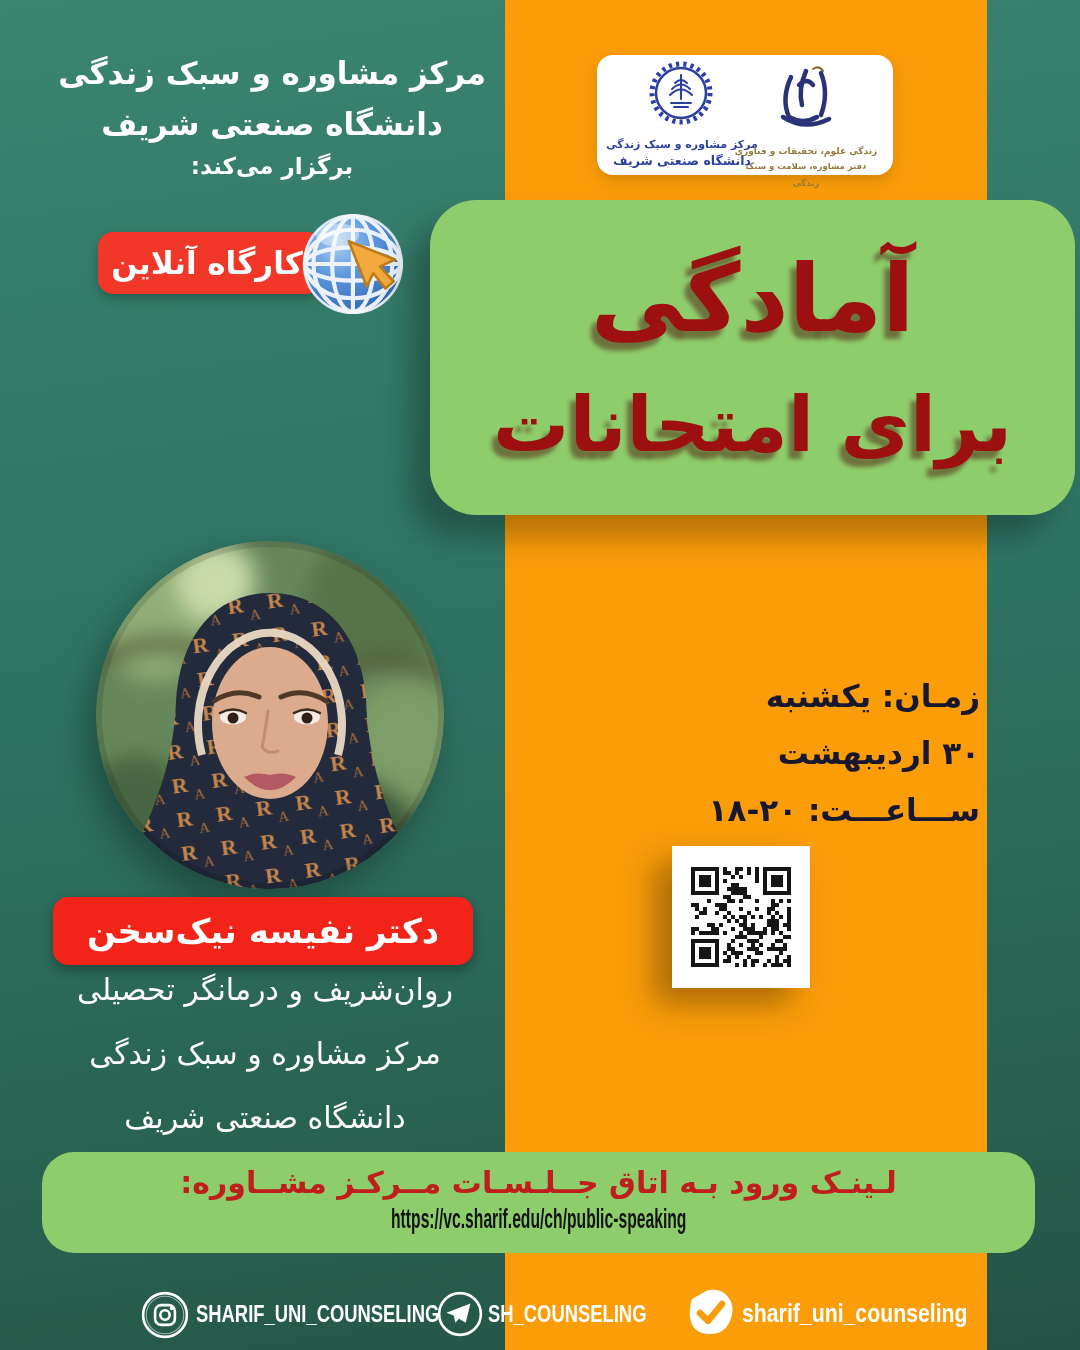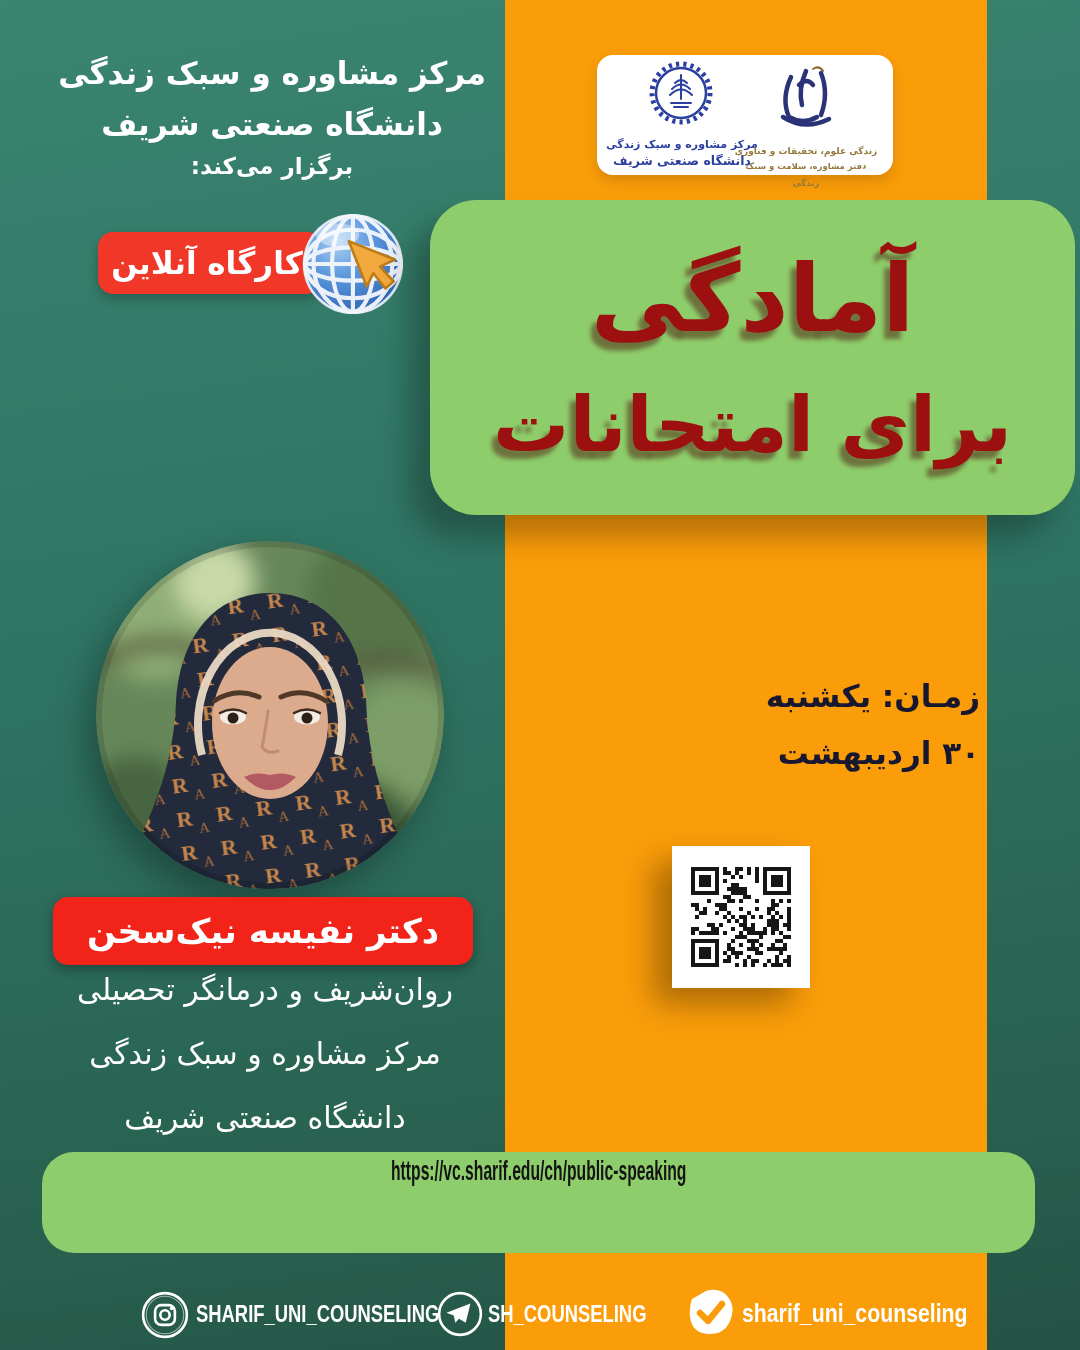--- a/index.html
+++ b/index.html
@@ -199,20 +199,21 @@
         <path d="M148,236 Q160,230 174,234 Q188,230 200,236 Q186,250 174,249 Q162,250 148,236 Z" fill="#b25962"></path>
         <path d="M20,348 Q60,296 120,286 Q174,278 230,288 Q296,300 328,348 Z" fill="url(#scarfP)"></path>
         <circle cx="174" cy="174" r="171" fill="none" stroke="rgba(0,0,0,0.12)" stroke-width="6"></circle>
       </g>
     </svg>
   </div>
 
   <div class="abs schedule">
     <div>زمـان: یکشنبه</div>
     <div>۳۰ اردیبهشت</div>
+    <div>ســـاعـــت: ۲۰-۱۸</div>
   </div>
 
   <div class="abs qr-card">
       <svg width="100" height="100" viewBox="0 0 100 100">
         <rect x="32" y="0" width="4" height="4" fill="#161616"></rect>
         <rect x="44" y="0" width="4" height="4" fill="#161616"></rect>
         <rect x="48" y="0" width="4" height="4" fill="#161616"></rect>
         <rect x="56" y="0" width="4" height="4" fill="#161616"></rect>
         <rect x="64" y="0" width="4" height="4" fill="#161616"></rect>
         <rect x="32" y="4" width="4" height="4" fill="#161616"></rect>
@@ -399,20 +400,21 @@
   <div class="abs name-pill">
     <span>دکتر نفیسه نیک‌سخن</span>
   </div>
   <div class="abs creds">
     <div class="cred-line">روان‌شریف و درمانگر تحصیلی</div>
     <div class="cred-line">مرکز مشاوره و سبک زندگی</div>
     <div class="cred-line">دانشگاه صنعتی شریف</div>
   </div>
 
   <div class="abs link-card">
+    <div class="link-label">لـینـک ورود بـه اتاق جــلـسـات مــرکـز مشــاوره:</div>
     <div class="link-url">
       <span>https://vc.sharif.edu/ch/public-speaking</span>
     </div>
   </div>
 
   <svg class="abs ig-icon" width="50" height="50" viewBox="0 0 48 48">
     <circle cx="24" cy="24" r="21" fill="none" stroke="#fff" stroke-width="2.5"></circle>
     <circle cx="24" cy="24" r="18" fill="none" stroke="#fff" stroke-width="1" opacity="0.55"></circle>
     <rect x="14.5" y="14.5" width="19" height="19" rx="6" fill="none" stroke="#fff" stroke-width="2.5"></rect>
     <circle cx="24" cy="24" r="4.5" fill="none" stroke="#fff" stroke-width="2.5"></circle>

